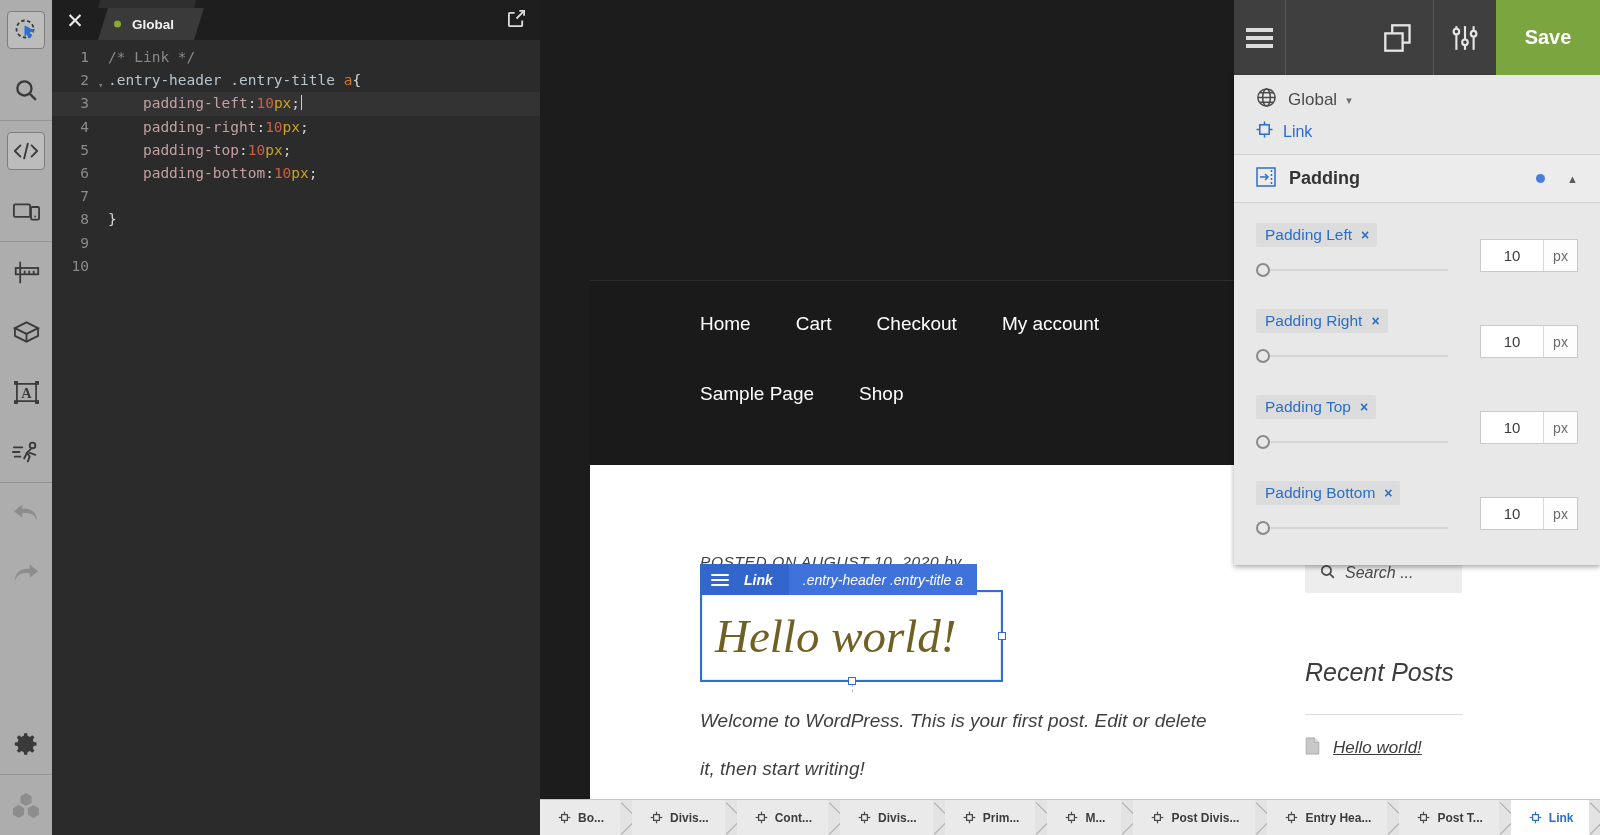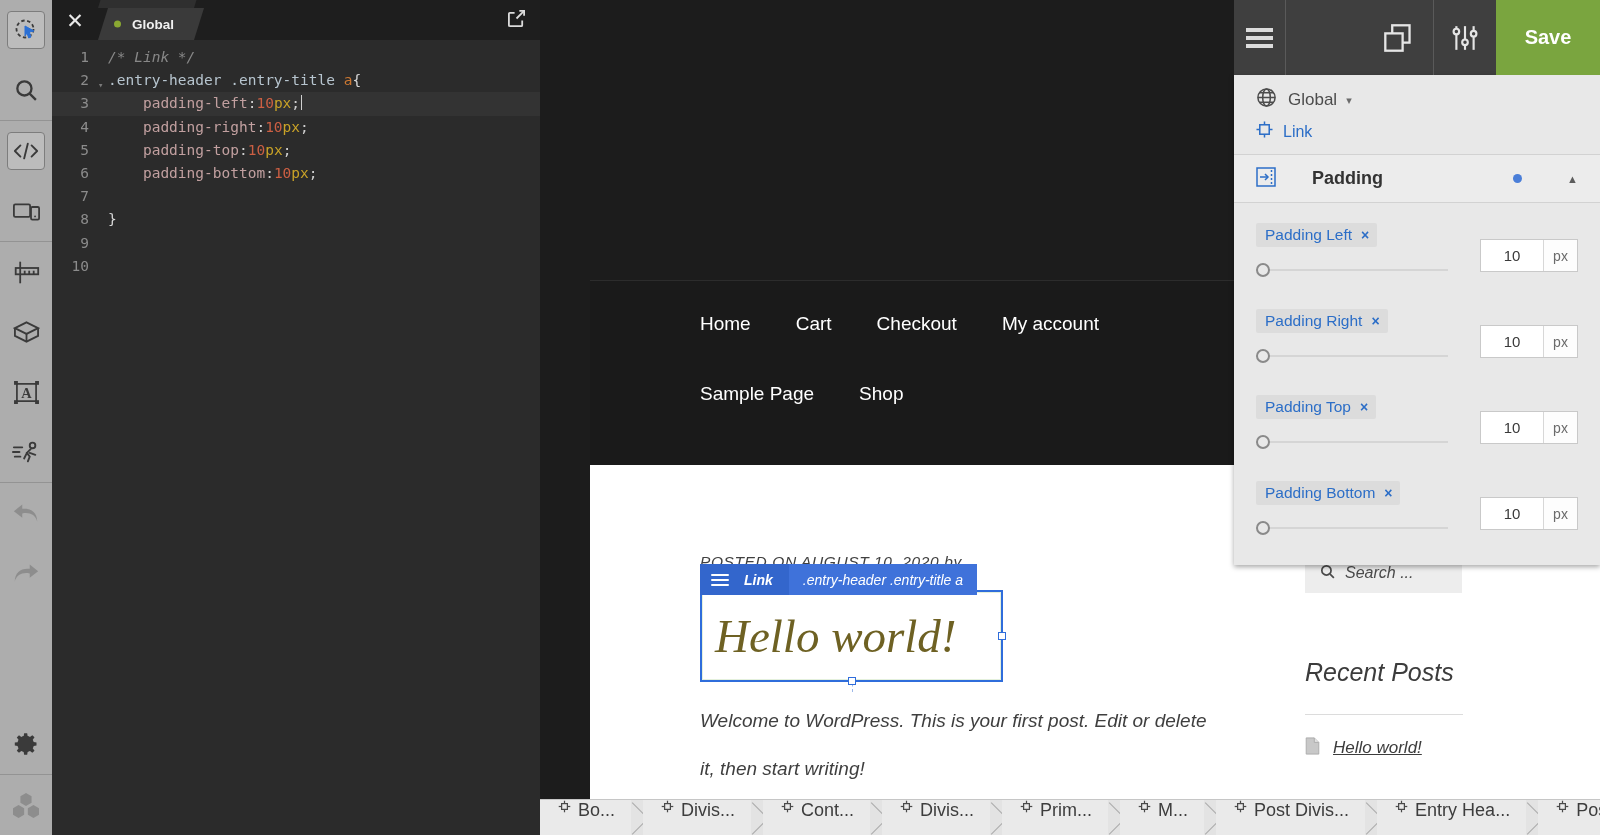--- a/index.html
+++ b/index.html
@@ -68,21 +68,21 @@
     padding-top: 6px;
   }
   .code-line { position: relative; height: 23.2px; display: flex; }
   .code-line.hl { background: #333333; }
   .ln {
     width: 46px; text-align: right; padding-right: 9px;
     color: #8c8c8c; flex: none; user-select: none;
   }
   .fold { width: 10px; flex: none; color: #7a7a7a; font-size: 9px; padding-top:5px;}
   .ctext { white-space: pre; }
-  .c-comment { color: #888888; font-style: italic; }
+  .c-comment { color: #888888; }
   .c-sel     { color: #b7c5cf; }
   .c-brace   { color: #cc7832; }
   .c-prop    { color: #c2a0a0; }
   .c-punc    { color: #cfcfcf; }
   .c-num     { color: #cc5f43; }
   .c-unit    { color: #c9a227; }
   .c-plain   { color: #d8d8d8; }
   .caret {
     display:inline-block; width:1px; height:15px; background:#cfcfcf;
     vertical-align:-2px; margin-left:1px;
@@ -248,21 +248,21 @@
   #sp-scope .lbl { margin-left: 11px; }
   #sp-scope .caret-dn { margin-left: 9px; color: #6b6b6b; font-size: 11px; }
   #sp-module {
     display: flex; align-items: center; padding: 2px 0 12px 22px;
     font-size: 16px; color: #2c6ec7;
   }
   #sp-module .lbl { margin-left: 10px; }
   #sp-section-head {
     display: flex; align-items: center;
     border-top: 1px solid #d2d2d2; border-bottom: 1px solid #d2d2d2;
-    height: 49px; padding-left: 22px; background: #ececec; gap: 23px;
+    height: 49px; padding-left: 22px; background: #ececec;
   }
   #sp-section-head .sect-title {
     margin-left: 13px; font-size: 18px; color: #333; font-weight: bold;
   }
   #sp-section-head .grow { flex: 1; }
   .blue-dot { width: 9px; height: 9px; border-radius: 50%; background: #4a7ed8; margin-right: 22px; }
   .tri-up { margin-right: 22px; color: #5c5c5c; font-size: 11px; }
 
   .ctrl { position: relative; padding: 20px 22px 0 22px; height: 86px; }
   .ctrl-label {
@@ -293,23 +293,23 @@
     font-size: 14px; color: #6b6b6b; background: #fdfdfd;
   }
 
   
   #breadcrumb {
     position: absolute; left: 540px; bottom: 0; right: 0; height: 36px;
     background: #e3e3e3; display: flex; align-items: stretch; z-index: 50;
     border-top: 1px solid #c6c6c6;
   }
   .crumb {
-    position: relative; display: flex; 
-    padding: 0 16px 0 18px; font-size: 18px; color: #3d3d3d;
-    background: #eaeaea; margin-right: 12px;
+    position: relative; display: flex; align-items: center;
+    padding: 0 16px 0 18px; font-size: 12px; color: #3d3d3d;
+    background: #eaeaea; margin-right: 12px; font-weight: bold;
   }
   .crumb .ctxt { margin-left: 7px; white-space: nowrap; }
   .crumb::after {
     content: ""; position: absolute; right: -13px; top: 7px;
     width: 22px; height: 22px; border-top: 1px solid #aaa; border-right: 1px solid #aaa;
     transform: rotate(45deg); background: transparent;
   }
   .crumb.active { background: #ffffff; color: #2c6ec7; }
   .crumb.active .mod-ic { color: #2c6ec7; }
   .mod-ic { color: #4a4a4a; display: flex; }

